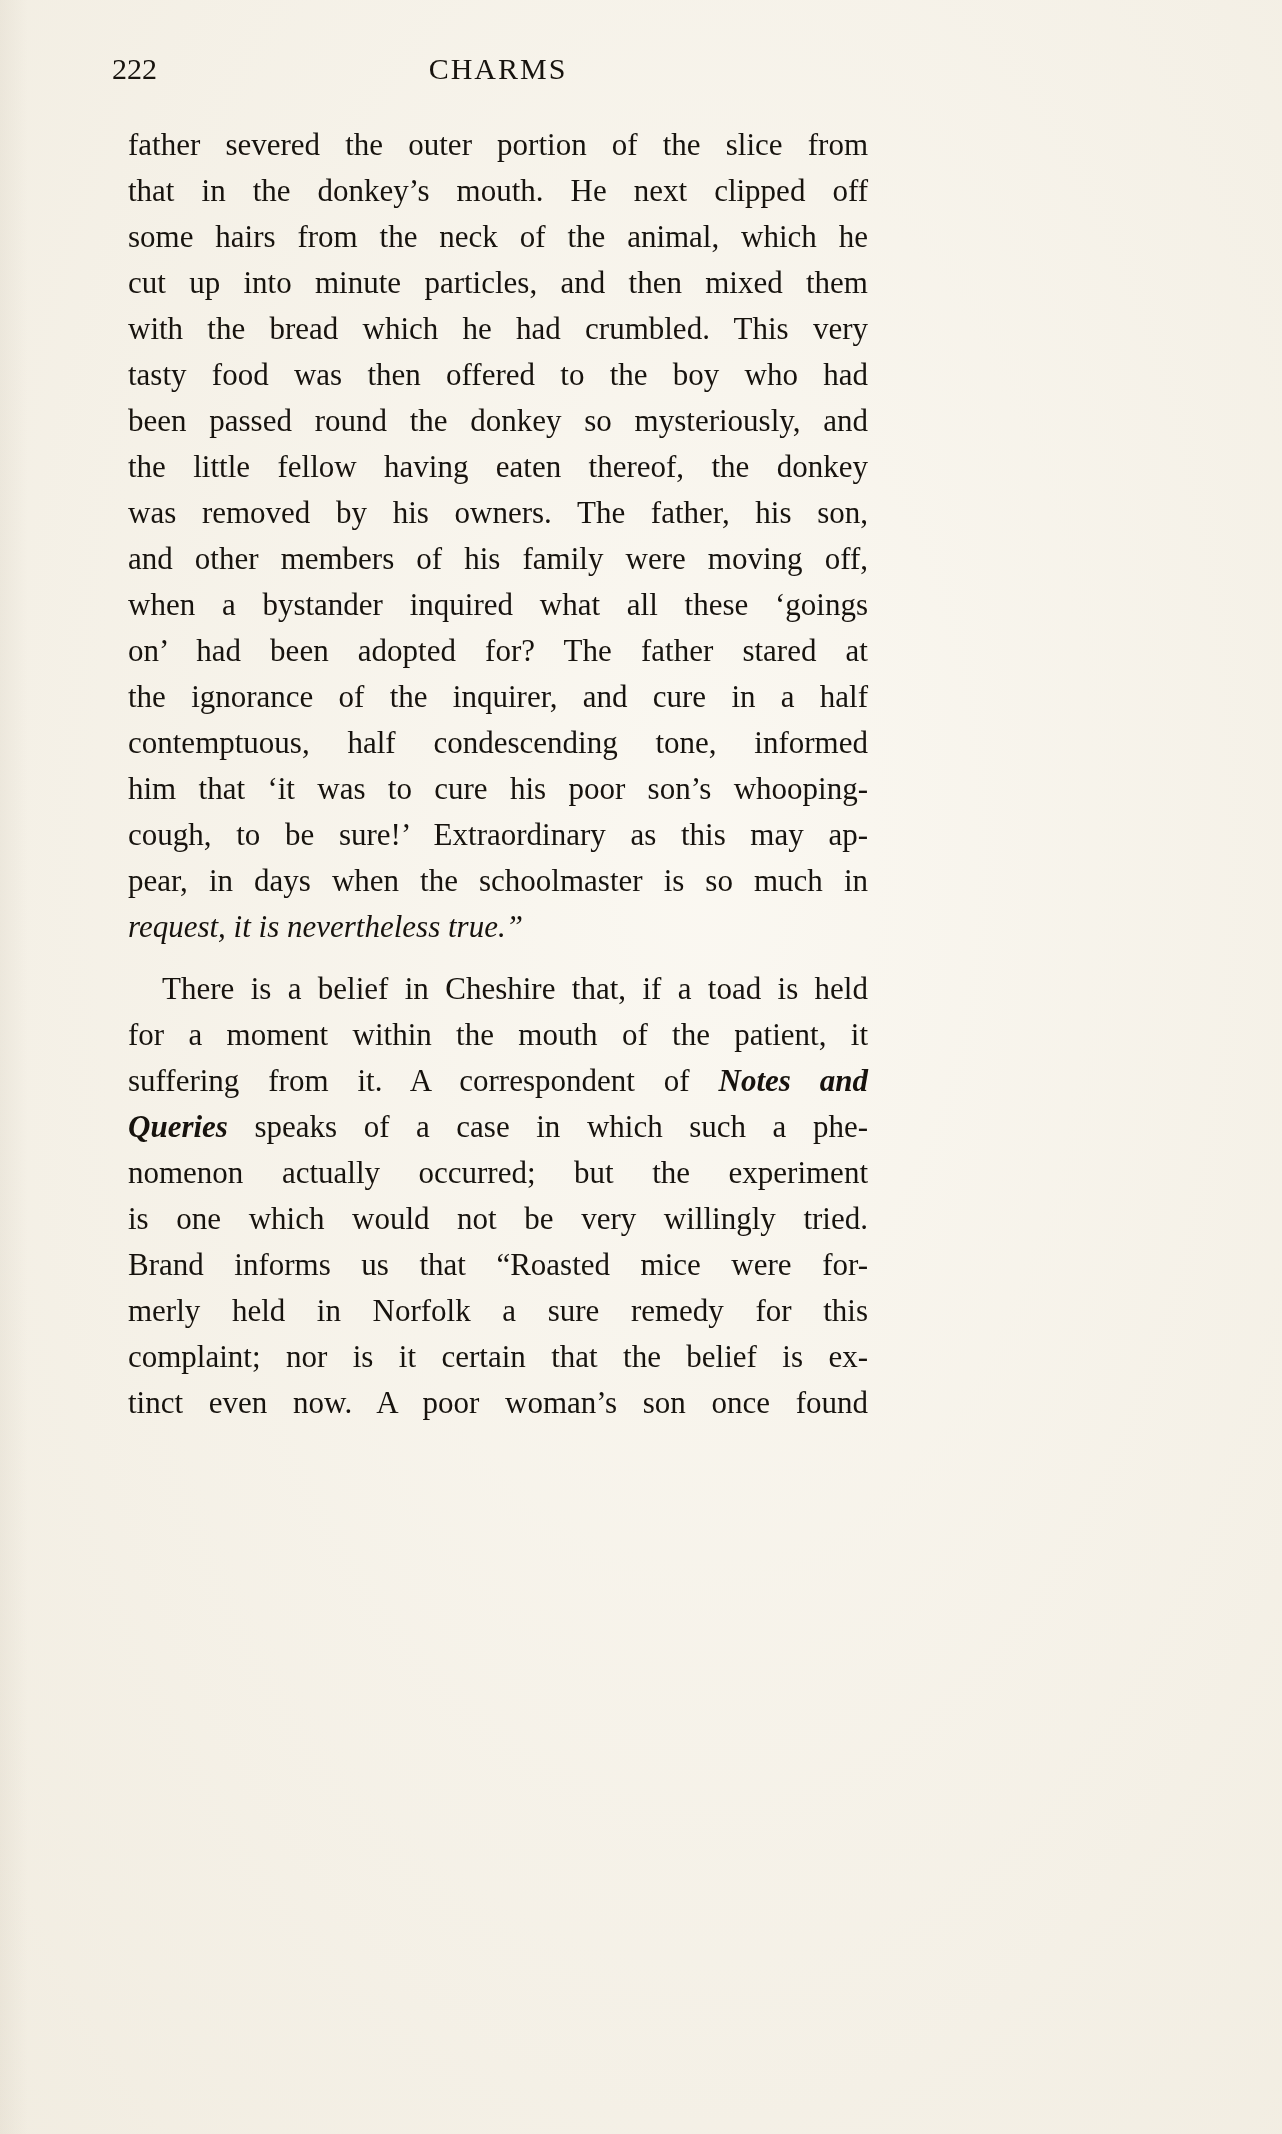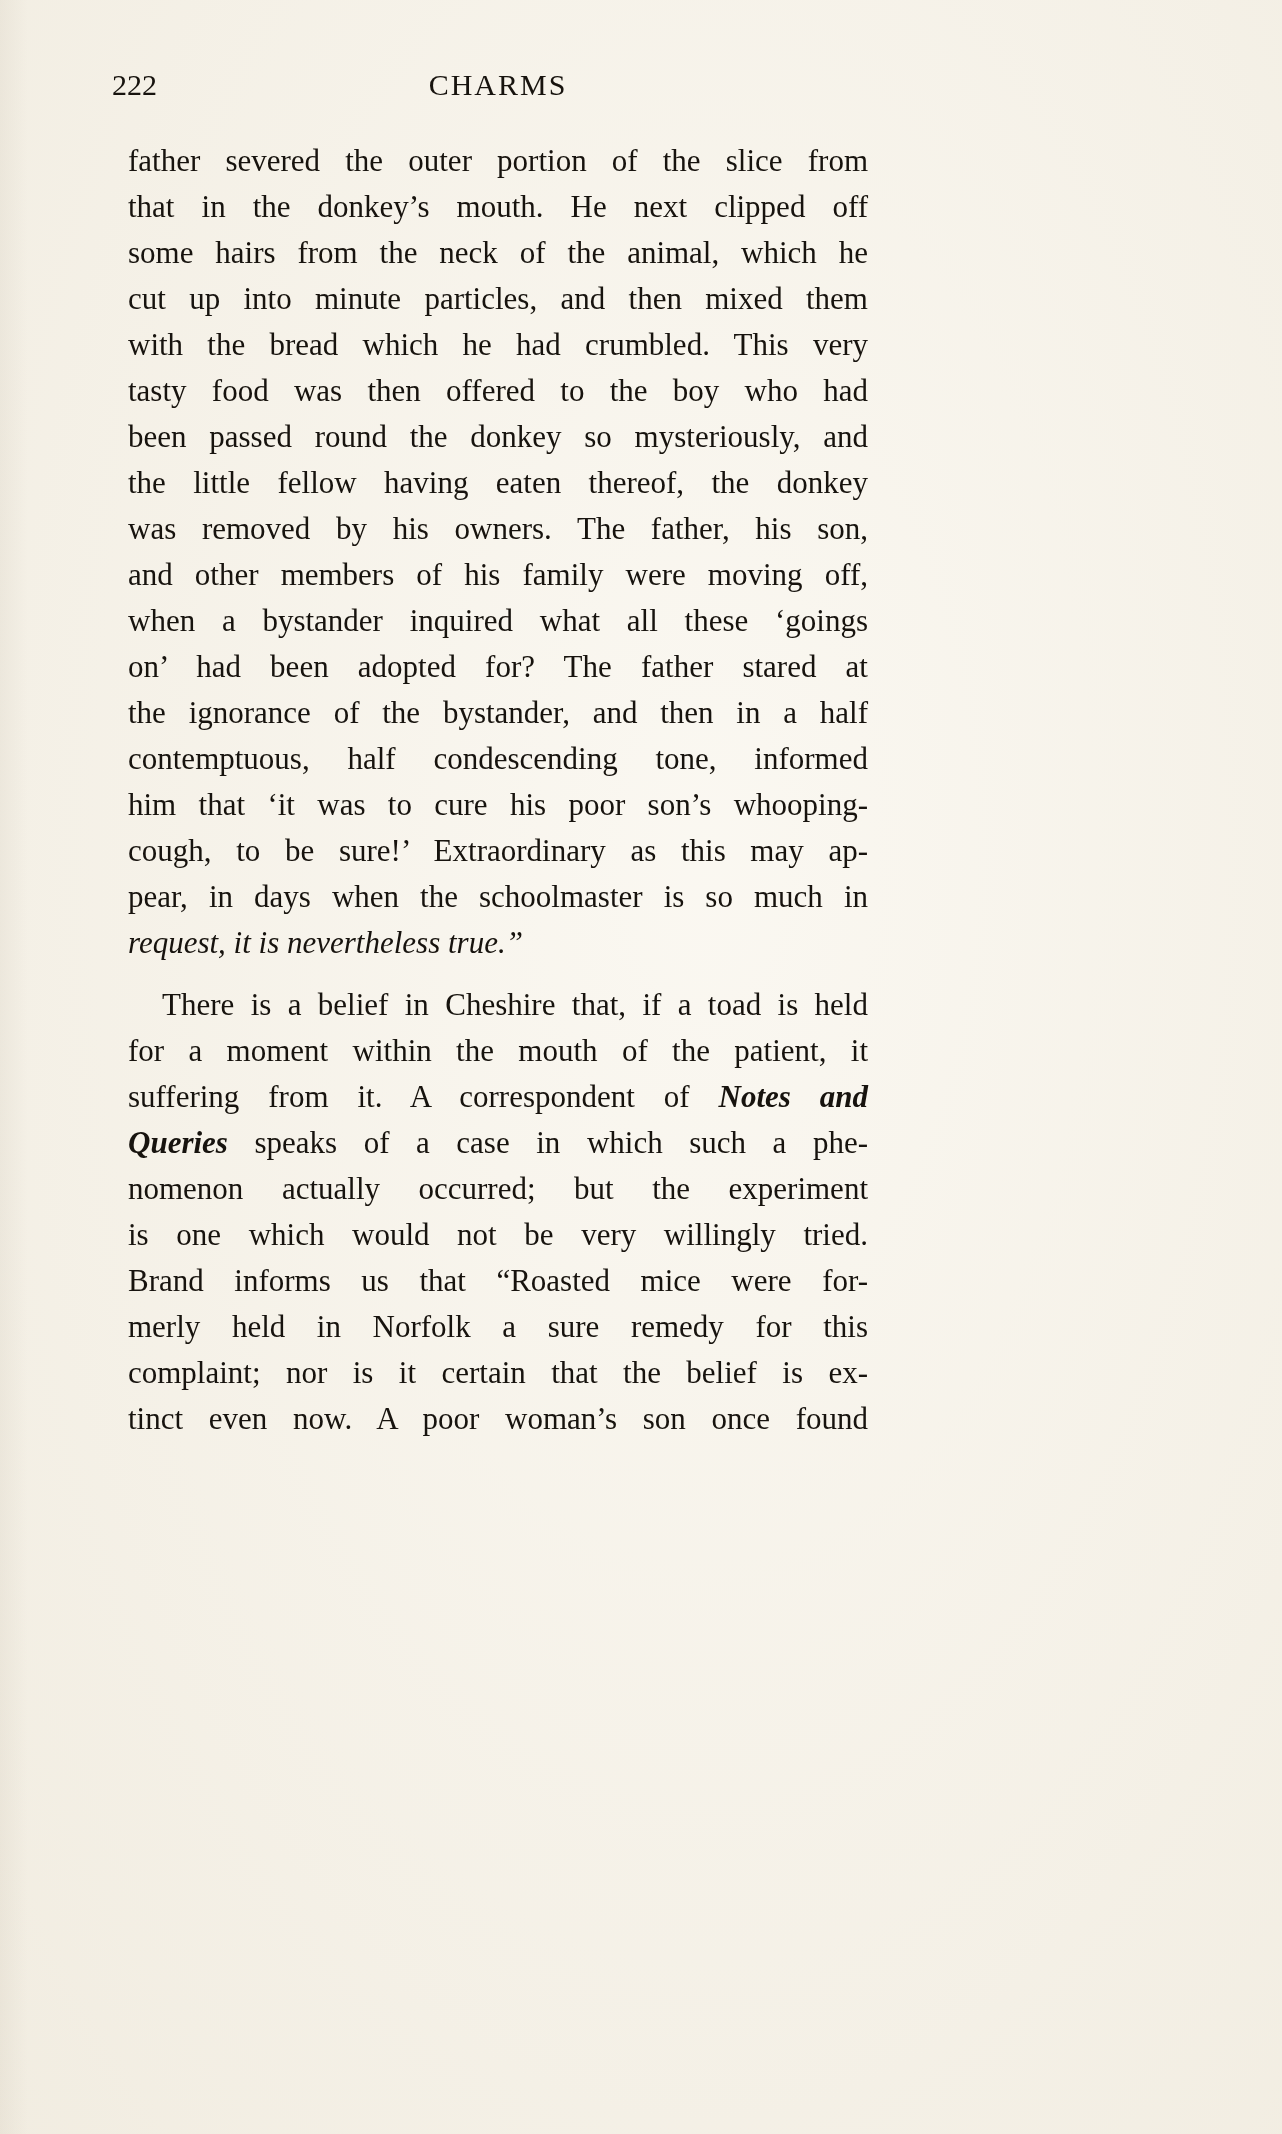--- a/index.html
+++ b/index.html
@@ -20,21 +20,21 @@
     background-image:
       linear-gradient(90deg, rgba(90,70,40,0.05) 0, rgba(90,70,40,0.0) 28px),
       radial-gradient(ellipse at 55% 40%, rgba(255,255,255,0.35) 0%, rgba(120,100,60,0.05) 100%);
     color: var(--ink);
     font-family: "Liberation Serif", "DejaVu Serif", serif;
     overflow: hidden;
   }
   .text-block {
     position: absolute;
     left: 112px;
-    top: 64px;
+    top: 48px;
     width: 772px;
   }
   .running-header {
     position: relative;
     height: 42px;
     font-size: 30px;
     line-height: 42px;
   }
   .page-number {
     position: absolute;
@@ -86,21 +86,21 @@
           <div class="line"><span>some hairs from the neck of the animal, which he</span></div>
           <div class="line"><span>cut up into minute particles, and then mixed them</span></div>
           <div class="line"><span>with the bread which he had crumbled. This very</span></div>
           <div class="line"><span>tasty food was then offered to the boy who had</span></div>
           <div class="line"><span>been passed round the donkey so mysteriously, and</span></div>
           <div class="line"><span>the little fellow having eaten thereof, the donkey</span></div>
           <div class="line"><span>was removed by his owners. The father, his son,</span></div>
           <div class="line"><span>and other members of his family were moving off,</span></div>
           <div class="line"><span>when a bystander inquired what all these ‘goings</span></div>
           <div class="line"><span>on’ had been adopted for? The father stared at</span></div>
-          <div class="line"><span>the ignorance of the bystander, and then in a half</span></div>
+          <div class="line"><span>the ignorance of the inquirer, and cure in a half</span></div>
           <div class="line"><span>contemptuous, half condescending tone, informed</span></div>
           <div class="line"><span>him that ‘it was to cure his poor son’s whooping-</span></div>
           <div class="line"><span>cough, to be sure!’ Extraordinary as this may ap-</span></div>
           <div class="line"><span>pear, in days when the schoolmaster is so much in</span></div>
           <div class="line line-end"><span>request, it is nevertheless true.”</span></div>
         </div>
         <div class="paragraph">
           <div class="line indent"><span>There is a belief in Cheshire that, if a toad is held</span></div>
           <div class="line"><span>for a moment within the mouth of the patient, it</span></div>
           <div class="line"><span>suffering from it. A correspondent of </span><em>Notes and</em></div>

